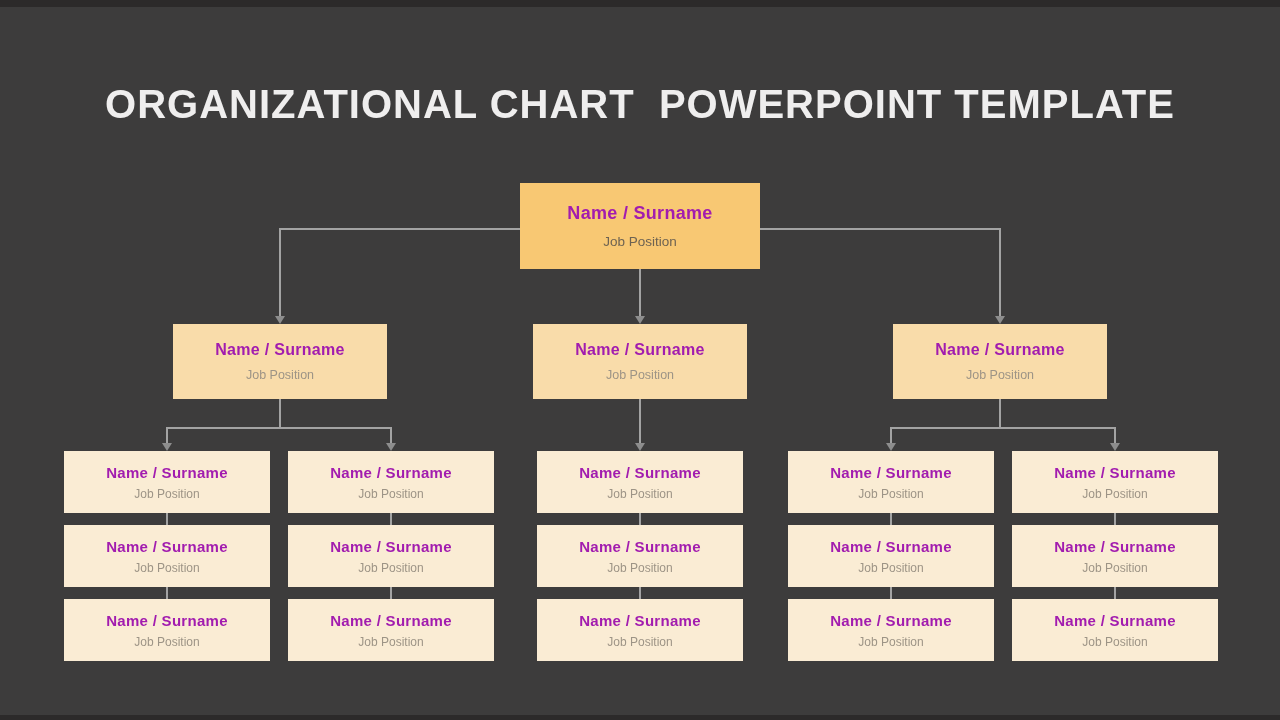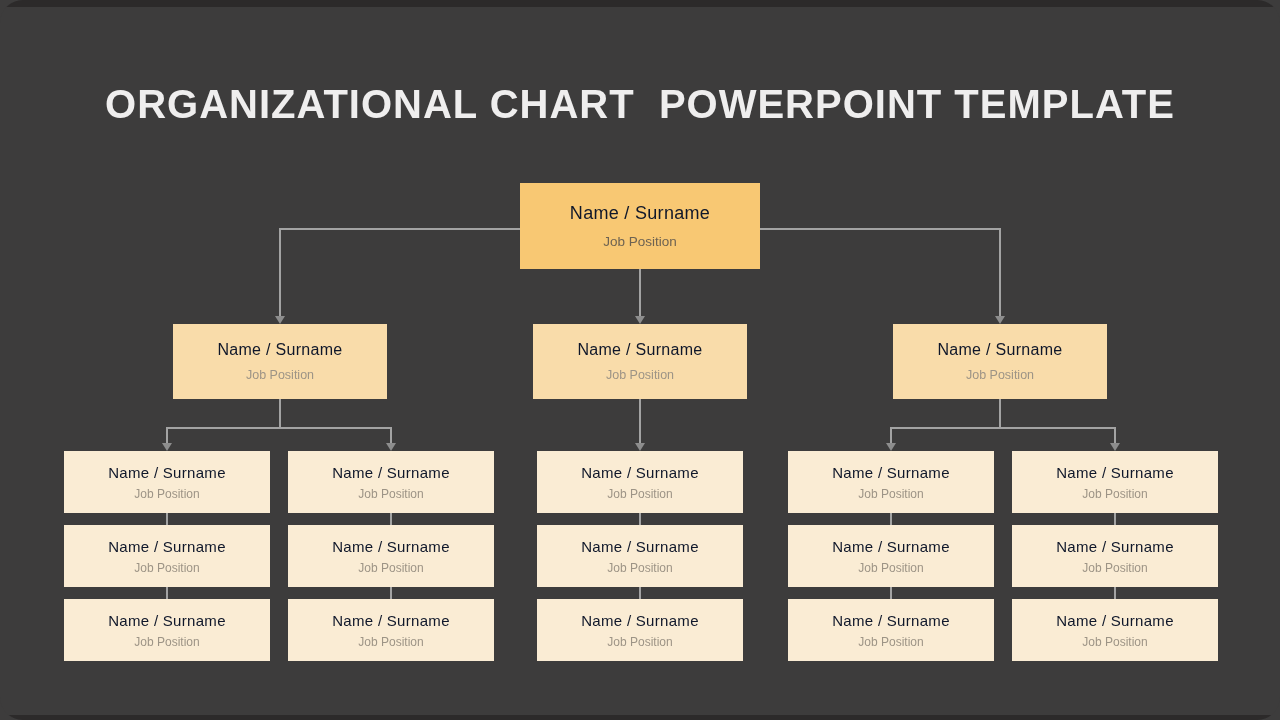--- a/index.html
+++ b/index.html
@@ -1,20 +1,19 @@
 <!DOCTYPE html>
 <html><head>
 <meta charset="utf-8">
 <style>
   html,body { margin:0; padding:0; background:#3d3c3c; }
   .slide {
     position:relative; width:1280px; height:720px;
     background:#3d3c3c; overflow:hidden;
     font-family:"Liberation Sans", sans-serif;
-    border-radius:23px;
   }
   .edge-bar { position:absolute; left:0; width:100%; background:#2c2a2a; z-index:3; }
   .edge-bar.top { top:0; height:7px; }
   .edge-bar.bottom { bottom:0; height:5px; }
 
   .title {
     position:absolute; top:82px; left:0; width:100%;
     margin:0; text-align:center;
     color:#efeeee; font-size:40px; font-weight:700;
     letter-spacing:1px; line-height:44px; white-space:pre;
@@ -30,21 +29,21 @@
     border-right:5px solid transparent;
     border-top:8px solid #8d8d8d;
   }
 
   .node {
     position:absolute; z-index:2;
     display:flex; flex-direction:column;
     align-items:center; justify-content:center;
     text-align:center;
   }
-  .node .name { font-weight:400; color:#0f172a; letter-spacing:0.3px; }
+  .node .name { font-weight:700; color:#a21caf; letter-spacing:0.3px; }
   .node .pos  { color:#9d9486; }
 
   .l1 { background:#f8c873; left:520px; top:183px; width:240px; height:86px; }
   .l1 .name { font-size:18px; }
   .l1 .pos  { font-size:13.5px; margin-top:10px; color:#6e6352; }
 
   .l2 { background:#f9dcaa; top:324px; width:214px; height:75px; }
   .l2 .name { font-size:16px; }
   .l2 .pos  { font-size:12.5px; margin-top:9px; }
 

